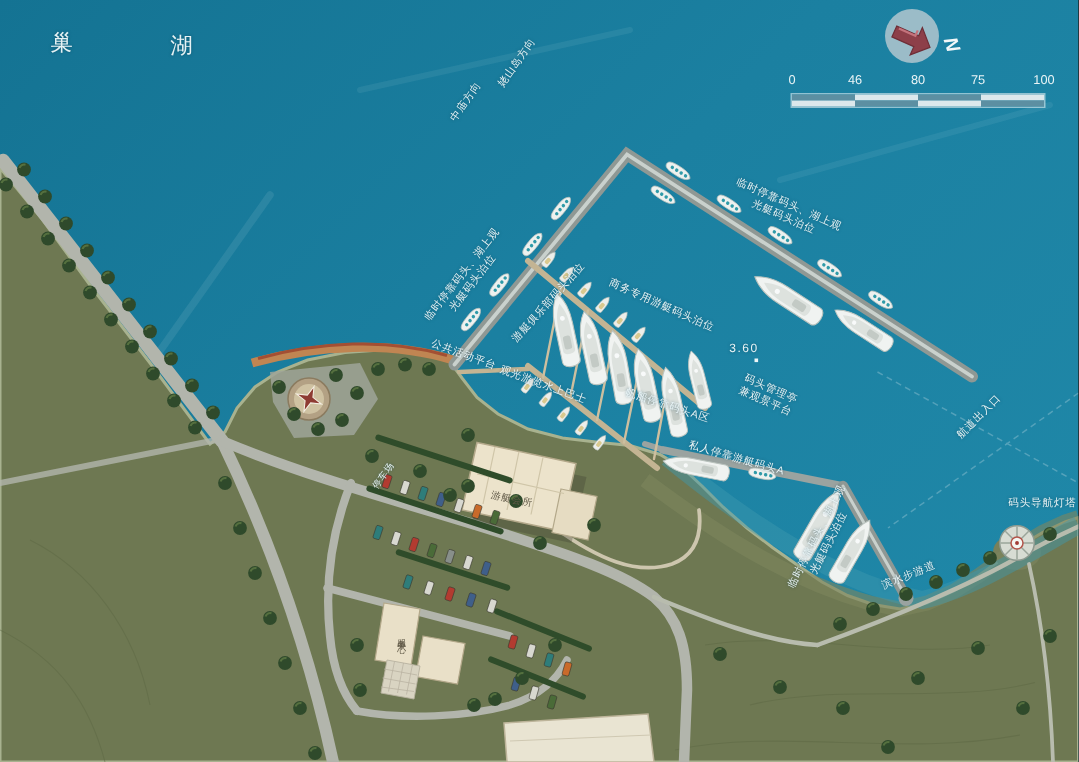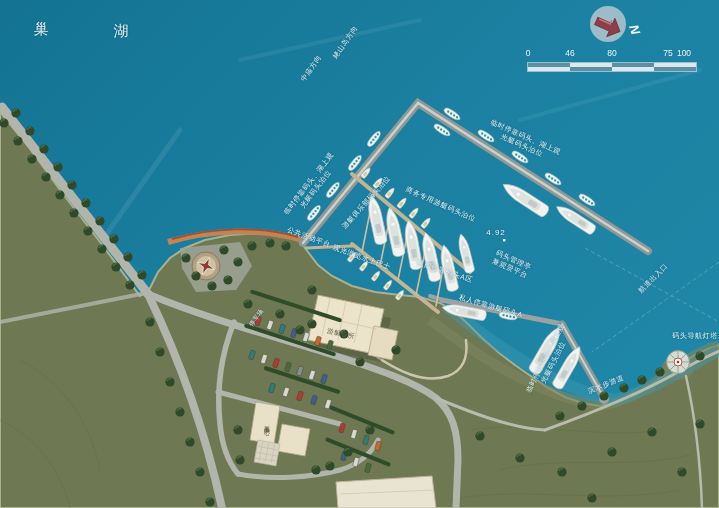--- a/index.html
+++ b/index.html
@@ -335,21 +335,21 @@
   <div>光艇码头泊位</div>
 </div>
 <div class="lbl" style="left:549px;top:360px;--r:-63deg;">
   <div>临时停靠码头、湖上观</div>
   <div>光艇码头泊位</div>
 </div>
 
 <div class="lbl" style="left:366px;top:202px;--r:-48deg;">游艇俱乐部码头泊位</div>
 <div class="lbl" style="left:441px;top:204px;--r:24deg;">商务专用游艇码头泊位</div>
 
-<div class="lbl" style="left:496px;top:233px;font-size:8px;letter-spacing:1px;">4.92</div>
+<div class="lbl" style="left:496px;top:233px;font-size:8px;letter-spacing:1px;">3.60</div>
 
 <div class="lbl" style="left:512px;top:264px;--r:24deg;">
   <div>码头管理亭</div>
   <div>兼观景平台</div>
 </div>
 
 <div class="lbl" style="left:309px;top:237px;--r:20deg;">公共活动平台</div>
 <div class="lbl" style="left:362px;top:257px;--r:20deg;">观光游览水上巴士</div>
 <div class="lbl" style="left:445px;top:271px;--r:18deg;">帆船停靠码头A区</div>
 <div class="lbl" style="left:491px;top:306px;--r:16deg;">私人停靠游艇码头A</div>
@@ -370,22 +370,22 @@
       <path d="M-10,-1 L2,-1 L2,-5" fill="none" stroke="#c4737c" stroke-width="1.5"></path>
     </g>
   </svg>
 </div>
 <div id="north">N</div>
 
 <div id="scalebar">
   <span class="tick" style="left:4px;">0</span>
   <span class="tick" style="left:46px;">46</span>
   <span class="tick" style="left:88px;">80</span>
-  <span class="tick" style="left:144px;">75</span>
-  <span class="tick" style="left:160px;">100</span>
+  <span class="tick" style="left:128px;">75</span>
+  <span class="tick" style="left:172px;">100</span>
   <div class="bar">
     <div class="cell c-dark" style="left:0;top:0;"></div>
     <div class="cell c-light" style="left:42px;top:0;"></div>
     <div class="cell c-dark" style="left:84px;top:0;"></div>
     <div class="cell c-light" style="left:126px;top:0;"></div>
     <div class="cell c-light" style="left:0;top:4px;"></div>
     <div class="cell c-dark" style="left:42px;top:4px;"></div>
     <div class="cell c-light" style="left:84px;top:4px;"></div>
     <div class="cell c-dark" style="left:126px;top:4px;"></div>
   </div>

